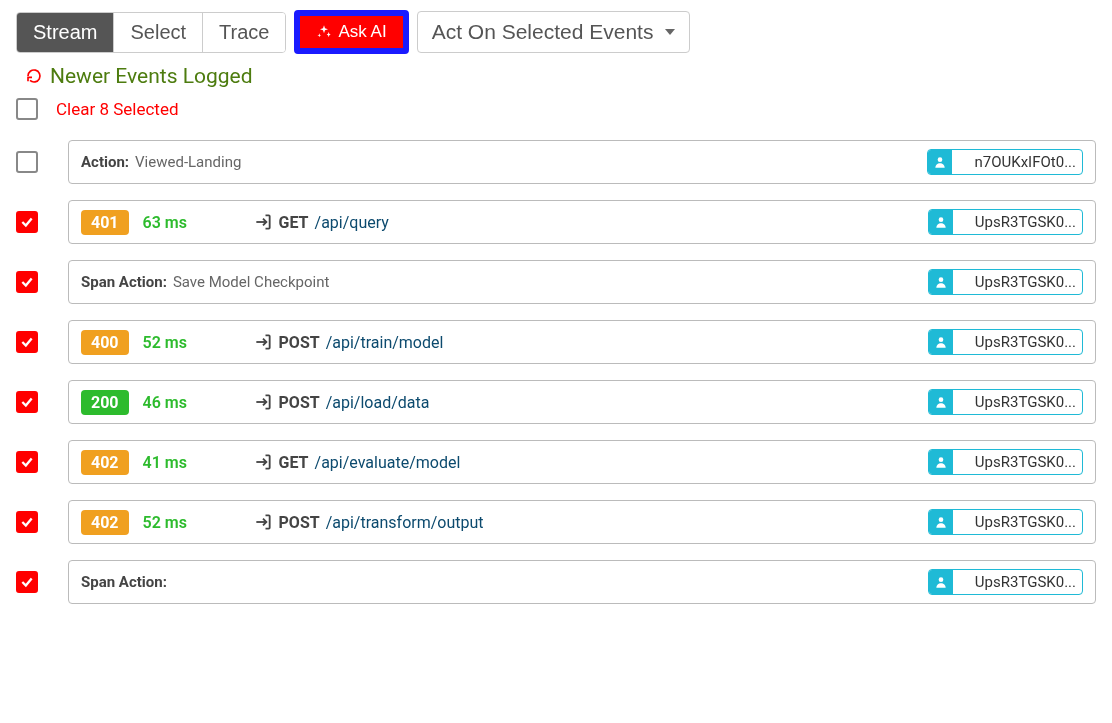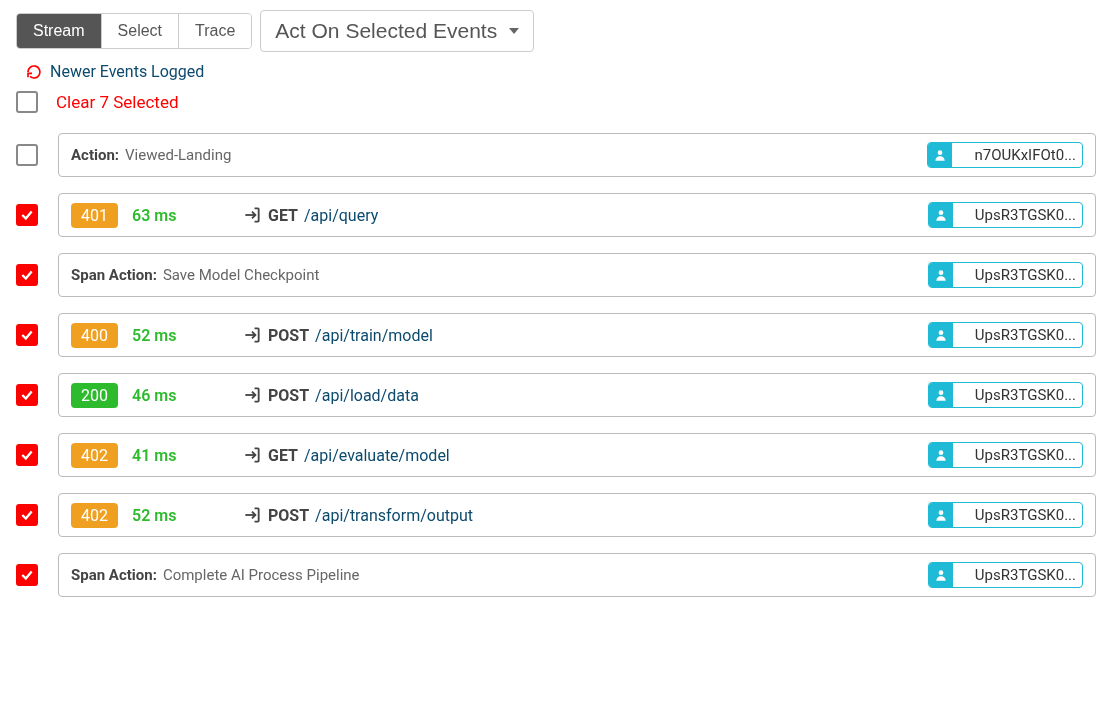--- a/index.html
+++ b/index.html
@@ -1,41 +1,41 @@
 <!DOCTYPE html>
 <html><head>
 <meta charset="utf-8">
 <style>
 * { box-sizing: border-box; margin: 0; padding: 0; }
 body { font-family: -apple-system, BlinkMacSystemFont, "Segoe UI", Roboto, sans-serif; font-size: 15px; color: #333; background: #fff; padding: 10px 16px; }
 
 .toolbar { display: flex; gap: 8px; align-items: center; margin-bottom: 10px; }
 .tab-group { display: flex; border: 1px solid #ccc; border-radius: 4px; overflow: hidden; }
-.tab-btn { padding: 8px 16px; background: #fff; border: none; border-right: 1px solid #ccc; font-size: 16px; cursor: pointer; color: #555; }
+.tab-btn { padding: 8px 16px; background: #fff; border: none; border-right: 1px solid #ccc; font-size: 20px; cursor: pointer; color: #555; }
 .tab-btn:last-child { border-right: none; }
 .tab-btn.active { background: #555; color: #fff; }
 
 .ask-ai-wrap { border: 6px solid #1a1aff; border-radius: 4px; }
 .ask-ai-btn { background: #ff0000; color: #fff; border: none; padding: 6px 16px; font-size: 17px; font-weight: 500; cursor: pointer; display: flex; align-items: center; gap: 6px; }
 
 .toolbar-btn { background: #fff; border: 1px solid #ccc; border-radius: 4px; padding: 8px 14px; font-size: 21px; color: #555; cursor: pointer; display: flex; align-items: center; gap: 8px; }
 
-.refresh-row { display: flex; align-items: center; gap: 8px; margin: 4px 0 10px 10px; color: #0c4a6e; font-size: 16px; cursor: pointer; }
+.refresh-row { display: flex; align-items: center; gap: 8px; margin: 4px 0 10px 10px; color: #4d7c0f; font-size: 21px; cursor: pointer; }
 .clear-row { display: flex; align-items: center; gap: 18px; margin: 0 0 20px 0; }
 .clear-link { color: #ff0000; font-size: 17px; cursor: pointer; }
 
 .checkbox { width: 22px; height: 22px; border: 2px solid #888; border-radius: 3px; background: #fff; display: inline-flex; align-items: center; justify-content: center; cursor: pointer; flex-shrink: 0; }
 .checkbox.checked { background: #ff0000; border-color: #ff0000; }
 .checkbox.checked svg { display: block; }
 .checkbox svg { display: none; }
 
 .event-row { display: flex; align-items: center; gap: 20px; margin-bottom: 16px; }
-.event-card { flex: 1; border: 1px solid #bbb; border-radius: 4px; padding: 8px 12px; display: flex; align-items: center; gap: 14px; min-height: 40px; }
-
-.status-badge { padding: 3px 10px; border-radius: 4px; color: #fff; font-weight: 400; font-size: 16px; min-width: 46px; text-align: center; }
+.event-card { flex: 1; border: 1px solid #bbb; border-radius: 4px; padding: 8px 12px; display: flex; align-items: center; gap: 14px; min-height: 40px; margin-left: 10px; }
+
+.status-badge { padding: 3px 10px; border-radius: 4px; color: #fff; font-weight: 700; font-size: 16px; min-width: 46px; text-align: center; }
 .status-orange { background: #f0a020; }
 .status-green { background: #2dbb2d; }
 
 .duration { color: #2dbb2d; font-weight: 600; font-size: 16px; min-width: 56px; }
 
 .method-path { display: flex; align-items: flex-end; gap: 6px; color: #555; font-size: 16px; }
 .method { font-weight: 700; color: #444; }
 .path { color: #0c4a6e; }
 
 .action-label { font-weight: 700; color: #444; }
@@ -50,40 +50,48 @@
 svg { display: block; }
 </style>
 </head>
 <body>
 
 <div class="toolbar">
   <div class="tab-group">
     <button class="tab-btn active">Stream</button>
     <button class="tab-btn">Select</button>
     <button class="tab-btn">Trace</button>
+  </div>
+  <div class="ask-ai-wrap">
+    <button class="ask-ai-btn">
+      <svg width="16" height="16" viewBox="0 0 24 24" fill="#fff">
+          <path d="M12 2l1.5 4.5L18 8l-4.5 1.5L12 14l-1.5-4.5L6 8l4.5-1.5L12 2zm7 10l.9 2.7L22 16l-2.1.9L19 20l-.9-3.1L16 16l2.1-1.3L19 12zM5 14l.8 2.4L8 17l-2.2.8L5 20l-.8-2.2L2 17l2.2-.6L5 14z"></path>
+        </svg>
+      <span>Ask AI</span>
+    </button>
   </div>
   <button class="toolbar-btn">
     <span>Act On Selected Events</span>
     <span class="caret-down"></span>
   </button>
 </div>
 
 <div class="refresh-row">
   <svg width="16" height="16" viewBox="0 0 24 24" fill="none" stroke="#ff0000" stroke-width="2.5">
       <path d="M3 12a9 9 0 1 1 3 6.7"></path>
       <path d="M3 20v-6h6"></path>
     </svg>
   <span>Newer Events Logged</span>
 </div>
 
 <div class="clear-row">
   <span class="checkbox">
     
   </span>
-  <span class="clear-link">Clear 7 Selected</span>
+  <span class="clear-link">Clear 8 Selected</span>
 </div>
 
 <div id="events-container">
     <div class="event-row">
       <span class="checkbox"></span>
       <div class="event-card">
         <span class="action-label">Action:</span>
         <span class="action-text" style="margin-left: -8px;">Viewed-Landing</span>
         <span class="user-badge">
           <span class="user-icon-box">
@@ -272,21 +280,20 @@
       </div>
     </div>
     <div class="event-row">
       <span class="checkbox checked">
         <svg width="14" height="14" viewBox="0 0 24 24" fill="none" stroke="#fff" stroke-width="4">
           <polyline points="4,12 10,18 20,6"></polyline>
         </svg>
       </span>
       <div class="event-card">
         <span class="action-label">Span Action:</span>
-        <span class="action-text" style="margin-left: -8px;">Complete AI Process Pipeline</span>
         <span class="user-badge">
           <span class="user-icon-box">
             <svg width="14" height="14" viewBox="0 0 24 24" fill="#fff">
               <circle cx="12" cy="8" r="4"></circle>
               <path d="M4 22c0-4.4 3.6-8 8-8s8 3.6 8 8"></path>
             </svg>
           </span>
           <span class="user-text">UpsR3TGSK0...</span>
         </span>
       </div>

